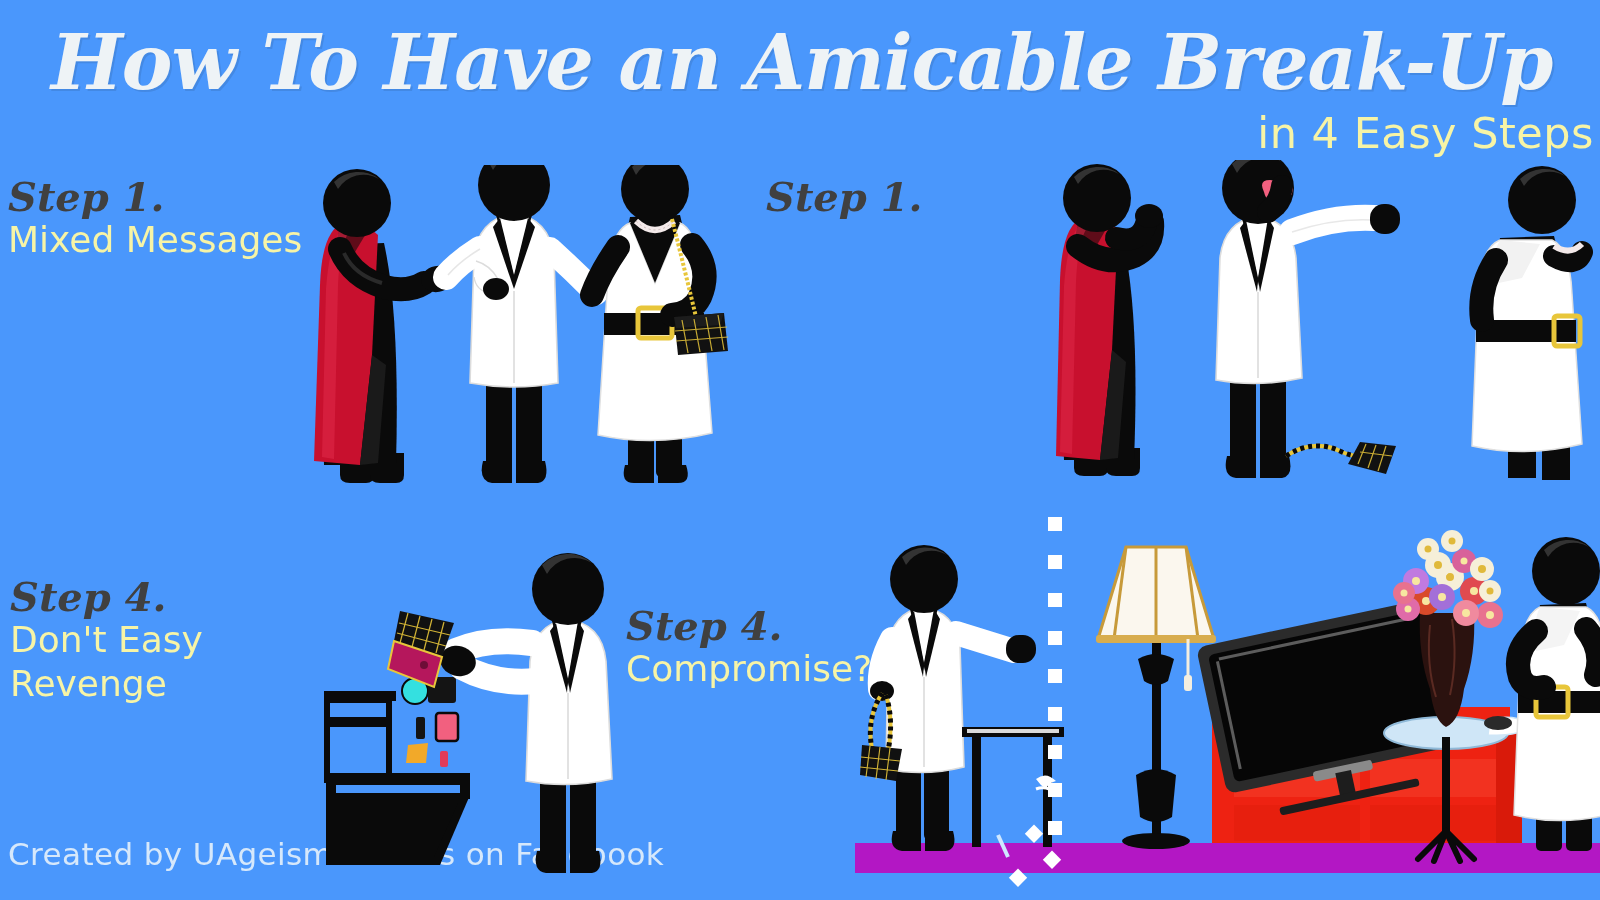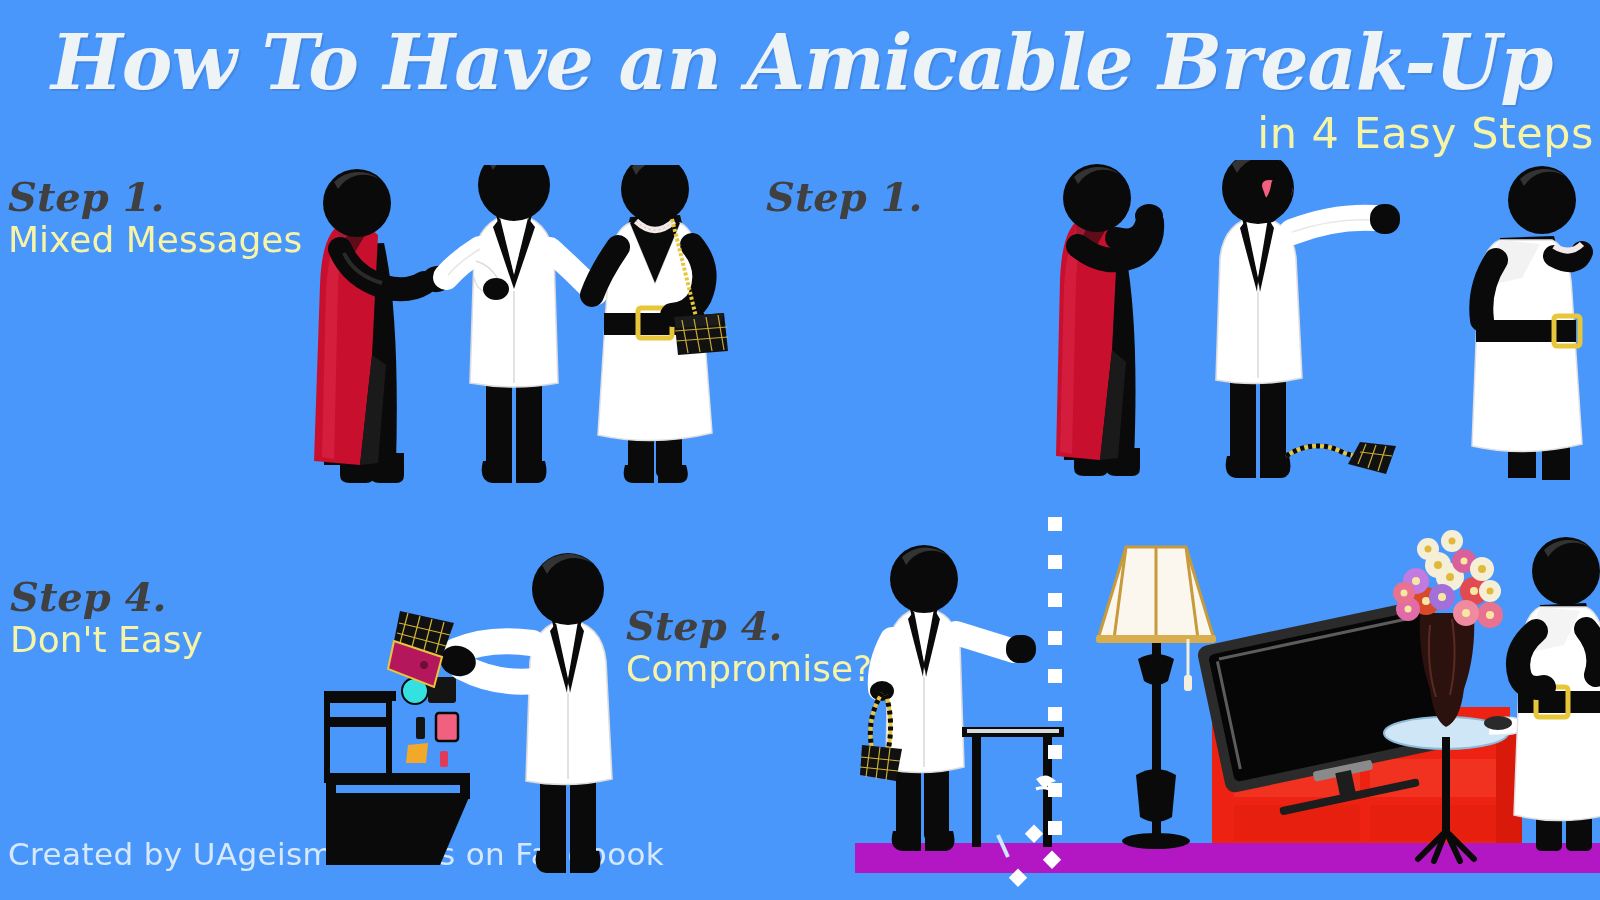--- a/index.html
+++ b/index.html
@@ -51,20 +51,21 @@
     <div class="step-txt">Mixed Messages</div>
   </div>
 
   <div class="step-block" style="left:766px;top:176px;">
     <div class="step-num">Step 1.</div>
   </div>
 
   <div class="step-block" style="left:10px;top:576px;">
     <div class="step-num">Step 4.</div>
     <div class="step-txt">Don't Easy</div>
+    <div class="step-txt">Revenge</div>
   </div>
 
   <div class="step-block" style="left:626px;top:605px;">
     <div class="step-num">Step 4.</div>
     <div class="step-txt">Compromise?</div>
   </div>
 
   <div class="credit">Created by UAgeism  Find us on Facebook</div>
 
   <div class="scene" style="left:300px;top:165px;">

